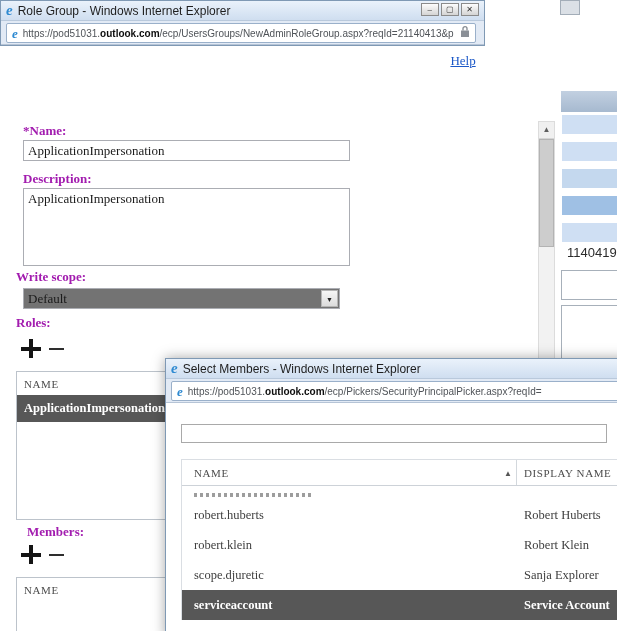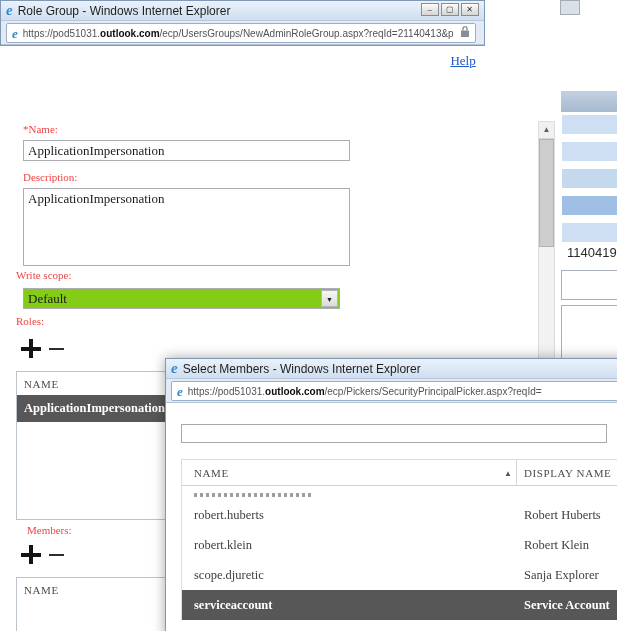--- a/index.html
+++ b/index.html
@@ -25,25 +25,25 @@
   .url-gray { color:#4f5358; }
   .url-domain { color:#0d0d0d; font-weight:bold; }
   .lock { margin-left:auto; flex:none; padding-left:6px; }
 
   
   .win1 { left:0; top:0; width:558; height:640; z-index:1; }
   .help-link { position:absolute; top:52px; right:8px; font-family:"Liberation Serif", serif;
                font-size:13px; color:#1b58c8; text-decoration:underline; cursor:pointer; }
   .page-title { position:absolute; left:28px; top:57px; font-family:"Liberation Serif", serif;
                 font-weight:normal; font-size:17px; color:#3c3c3c; }
-  .field-label { position:absolute; font-family:"Liberation Serif", serif; font-size:11px; color:#ef4444; }
+  .field-label { position:absolute; font-family:"Liberation Serif", serif; font-size:13px; color:#a21caf;font-weight:bold; }
   .text-input { position:absolute; border:1px solid #abadb3; font-family:"Liberation Serif", serif;
                 font-size:13px; color:#1a1a1a; padding:2px 4px; background:#fff; }
   textarea.text-input { resize:none; line-height:1.25; }
-  .combobox { position:absolute; height:21px; background:#84cc16; border:1px solid #abadb3; cursor:default; }
+  .combobox { position:absolute; height:21px; background:#737373; border:1px solid #abadb3; cursor:default; }
   .combo-value { position:absolute; left:4px; top:2px; font-family:"Liberation Serif", serif;
                  font-size:13px; color:#1a1a1a; }
   .combo-btn { position:absolute; right:1px; top:1px; bottom:1px; width:17px;
                background:linear-gradient(#f6f6f6,#dcdcdc); border:1px solid #b5b5b5;
                text-align:center; font-size:7px; color:#222; line-height:17px; }
   .plus-icon { position:absolute; width:21px; height:21px; cursor:pointer; }
   .plus-icon::before { content:""; position:absolute; left:9px; top:1px; width:4px; height:19px; background:#141414; }
   .plus-icon::after  { content:""; position:absolute; left:1px; top:9px; width:20px; height:4px; background:#141414; }
   .minus-icon { position:absolute; width:16px; height:21px; cursor:pointer; }
   .minus-icon::after { content:""; position:absolute; left:0; top:10px; width:15px; height:2px; background:#2e2e2e; }

